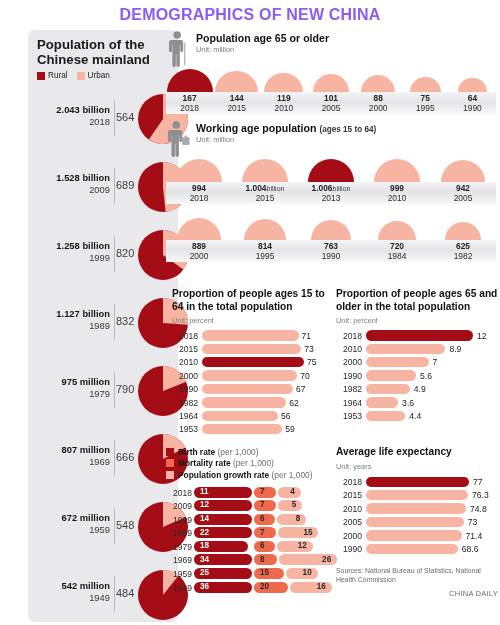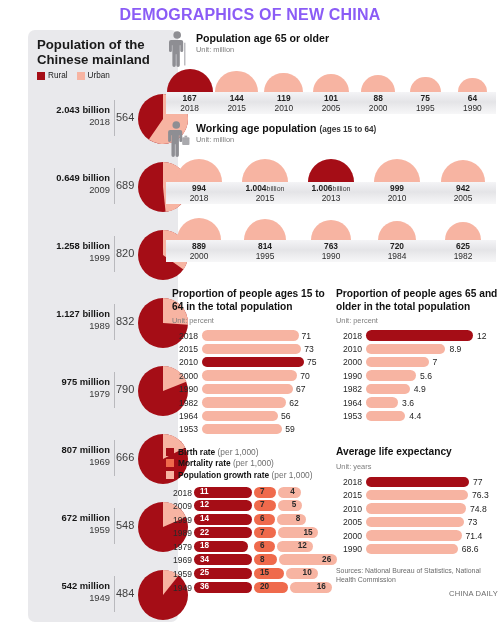--- a/index.html
+++ b/index.html
@@ -122,21 +122,21 @@
           <div class="pie-urban-val">831</div>
           <div class="pie-wrap">
             <svg width="54" height="54" viewBox="0 0 54 54">
               <circle cx="27" cy="27" r="25" fill="#a50d16"></circle>
               <path d="M 27 27 L 27.00 2.00 A 25 25 0 1 1 12.86 47.62 Z" fill="#f7b4a2"></path>
             </svg>
           </div>
         </div>
         <div class="pie-row" style="top: 126px;">
           <div class="pie-label">
-            <span class="pl-total">0.649 billion</span>
+            <span class="pl-total">1.528 billion</span>
             <span class="pl-year">2009</span>
           </div>
           <div class="pie-divider"></div>
           <div class="pie-rural-val">689</div>
           <div class="pie-urban-val">645</div>
           <div class="pie-wrap">
             <svg width="54" height="54" viewBox="0 0 54 54">
               <circle cx="27" cy="27" r="25" fill="#a50d16"></circle>
               <path d="M 27 27 L 27.00 2.00 A 25 25 0 0 1 29.59 51.87 Z" fill="#f7b4a2"></path>
             </svg>

